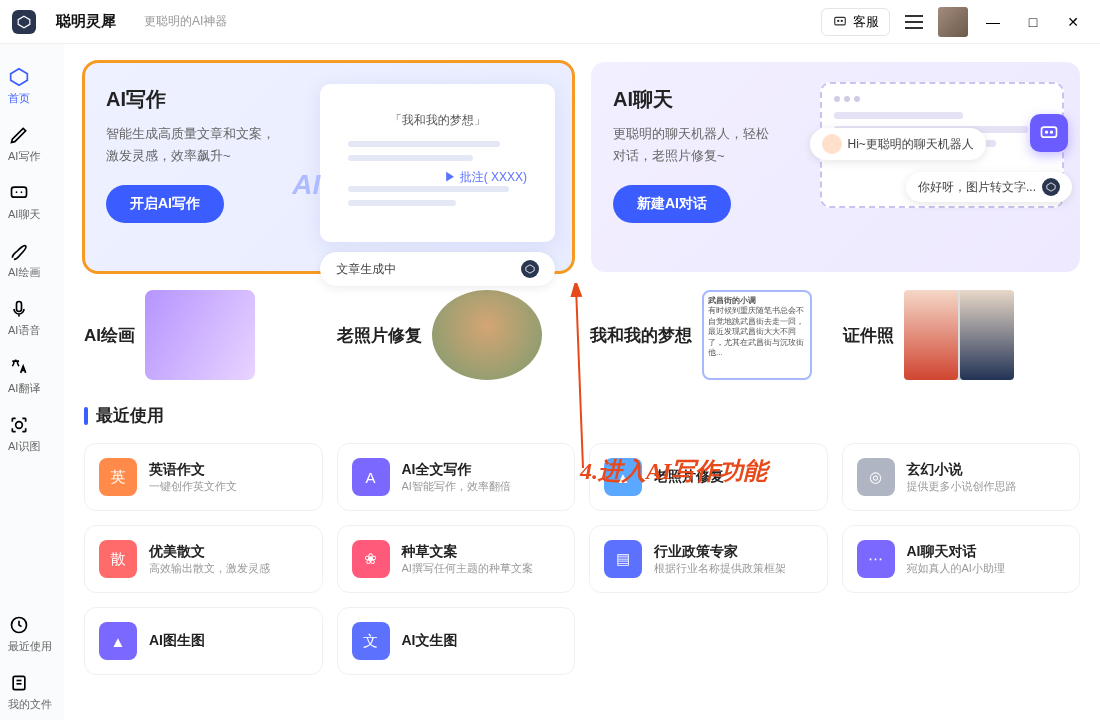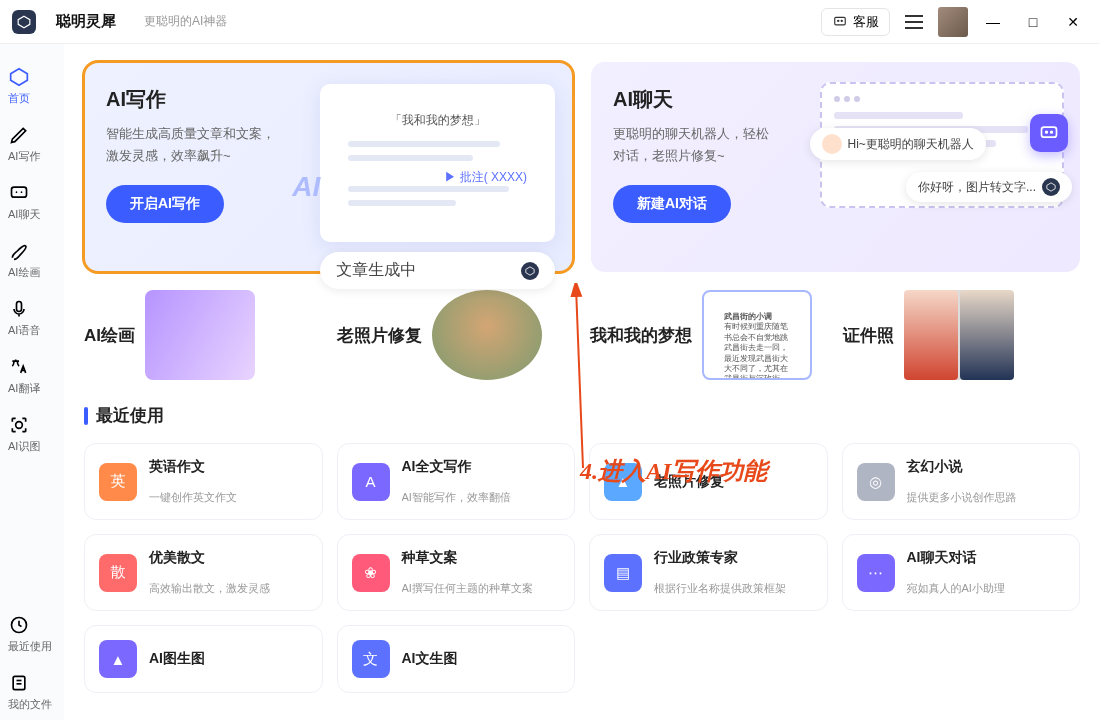--- a/index.html
+++ b/index.html
@@ -33,53 +33,53 @@
 .hero-left { width: 46%; }
 .hero-title { font-size: 20px; font-weight: 700; color: #222; margin-bottom: 10px; }
 .hero-desc { font-size: 13px; color: #666; line-height: 1.7; margin-bottom: 18px; }
 .hero-btn { background: #3b5cff; color: #fff; border: none; border-radius: 20px; padding: 10px 24px; font-size: 14px; font-weight: 600; cursor: pointer; }
 .hero-preview { position: absolute; right: 18px; top: 22px; width: 48%; }
 .preview-box { background: #fff; border-radius: 10px; padding: 28px; box-shadow: 0 4px 20px rgba(80,90,200,0.12); }
 .preview-title { font-size: 12px; color: #555; text-align: center; margin-bottom: 12px; }
 .preview-line { height: 6px; background: #e4e8f5; border-radius: 3px; margin-bottom: 8px; }
 .preview-anno { font-size: 12px; color: #5c72ff; text-align: right; }
 .ai-badge { position: absolute; left: -28px; top: 50%; transform: translateY(-50%); font-size: 28px; font-weight: 900; font-style: italic; color: #aebcff; }
-.gen-pill { background: #fff; border-radius: 20px; padding: 8px 16px; font-size: 16px; color: #444; display: flex; align-items: center; gap: 20px; box-shadow: 0 2px 10px rgba(0,0,0,0.08); margin-top: 10px; justify-content: space-between; }
+.gen-pill { background: #fff; border-radius: 20px; padding: 8px 16px; font-size: 12px; color: #444; display: flex; align-items: center; gap: 20px; box-shadow: 0 2px 10px rgba(0,0,0,0.08); margin-top: 10px; justify-content: space-between; }
 .gen-pill .dot { width: 18px; height: 18px; border-radius: 50%; background: #2a3650; display: flex; align-items: center; justify-content: center; }
 
 .chat-preview { position: absolute; right: 16px; top: 20px; width: 50%; }
 .chat-window { background: #fff; border: 2px dashed #c9c3ef; border-radius: 10px; padding: 12px; }
 .chat-header-dots { display: flex; gap: 4px; margin-bottom: 10px; }
 .chat-header-dots span { width: 6px; height: 6px; border-radius: 50%; background: #d0cce8; }
 .chat-line { height: 7px; background: #e6e2f5; border-radius: 3px; margin-bottom: 7px; }
 .chat-bubble-in { position: absolute; left: -10px; bottom: 48px; background: #fff; border-radius: 16px; padding: 6px 12px; font-size: 12px; color: #444; display: flex; align-items: center; gap: 6px; box-shadow: 0 2px 10px rgba(0,0,0,0.1); }
 .chat-bubble-in .av { width: 20px; height: 20px; border-radius: 50%; background: #ffe0cc; }
 .chat-bubble-out { position: absolute; right: -8px; bottom: 6px; background: #fff; border-radius: 16px; padding: 6px 12px; font-size: 12px; color: #444; box-shadow: 0 2px 10px rgba(0,0,0,0.1); display: flex; align-items: center; gap: 6px; }
 .chat-float { position: absolute; right: -4px; top: 32px; width: 38px; height: 38px; background: #6b5cff; border-radius: 10px; display: flex; align-items: center; justify-content: center; color: #fff; box-shadow: 0 4px 12px rgba(107,92,255,0.4); }
 
 .feature-row { display: flex; gap: 16px; margin-bottom: 24px; }
 .feature-card { flex: 1; display: flex; align-items: center; gap: 10px; }
 .feature-title { font-size: 17px; font-weight: 700; color: #222; }
 .feature-img { width: 110px; height: 90px; border-radius: 8px; background: #ddd; }
 .fi-paint { background: linear-gradient(120deg,#b694ff,#e8d4ff); }
 .fi-photo { background: radial-gradient(circle at 50% 40%, #d4a574, #7b9b6f); border-radius: 50%; }
-.fi-text { background: #fff; border: 2px solid #a8b8ff; padding: 20px; font-size: 8px; color: #555; line-height: 1.3; overflow: hidden; }
+.fi-text { background: #fff; border: 2px solid #a8b8ff; padding: 4px; font-size: 8px; color: #555; line-height: 1.3; overflow: hidden; }
 .fi-id { display: flex; gap: 2px; }
 .fi-id div { flex: 1; background: linear-gradient(180deg,#f5d7c8,#d04530); border-radius: 4px; }
 .fi-id div:last-child { background: linear-gradient(180deg,#e8d8c8,#223355); }
 
 .section-title { display: flex; align-items: center; gap: 8px; font-size: 17px; font-weight: 700; color: #222; margin-bottom: 16px; }
 .section-title::before { content: ""; width: 4px; height: 18px; background: #3b5cff; border-radius: 2px; }
 
 .recent-grid { display: grid; grid-template-columns: repeat(4, 1fr); gap: 14px; }
 .recent-card { border: 1px solid #eef0f5; border-radius: 12px; padding: 14px; display: flex; align-items: center; gap: 12px; cursor: pointer; }
 .recent-icon { width: 38px; height: 38px; border-radius: 8px; display: flex; align-items: center; justify-content: center; color: #fff; font-size: 15px; flex-shrink: 0; }
 .recent-text { min-width: 0; }
 .recent-title { font-size: 14px; font-weight: 600; color: #222; }
-.recent-sub { font-size: 11px; color: #999; margin-top: 14px; white-space: nowrap; overflow: hidden; text-overflow: ellipsis; }
+.recent-sub { font-size: 11px; color: #999; margin-top: 0; white-space: nowrap; overflow: hidden; text-overflow: ellipsis; }
 
 .annotation { position: absolute; left: 580px; top: 455px; color: #e8491a; font-size: 24px; font-style: italic; font-weight: 600; font-family: "KaiTi", serif; }
 .arrow { position: absolute; left: 578px; top: 285px; width: 2px; height: 185px; }
 .arrow svg { position: absolute; left: -10px; top: -2px; }
 </style>
 </head>
 <body>
 
 <div class="titlebar">
   <div class="logo-wrap">

